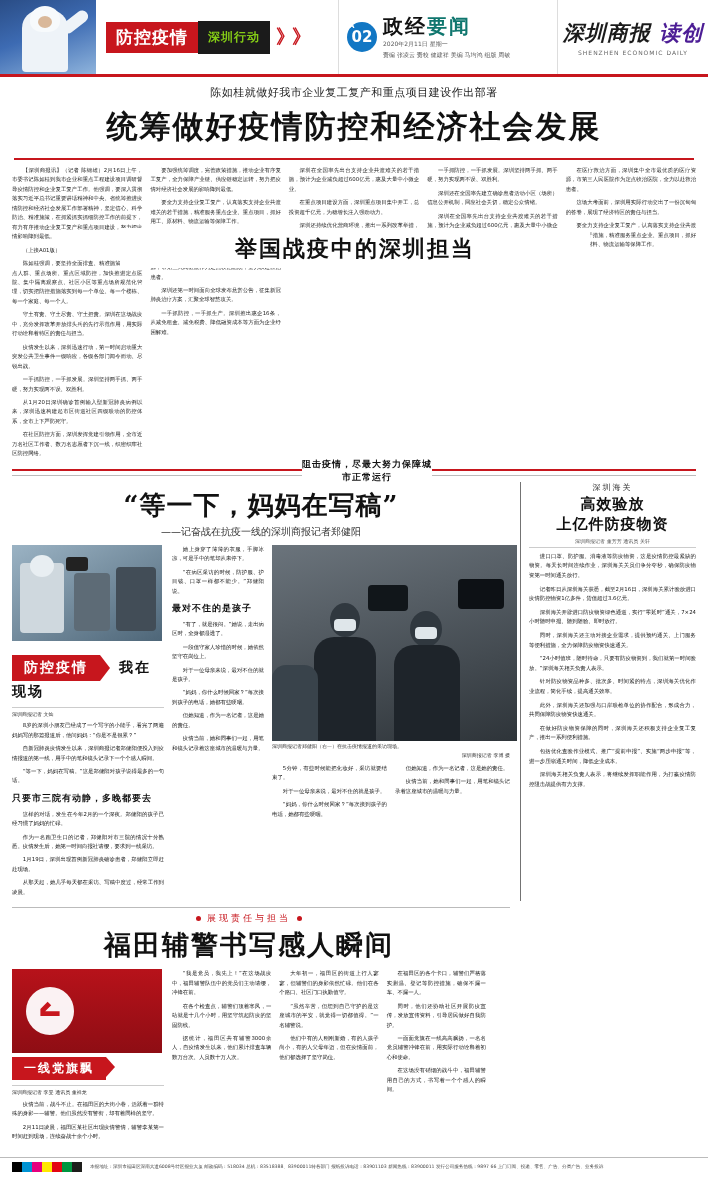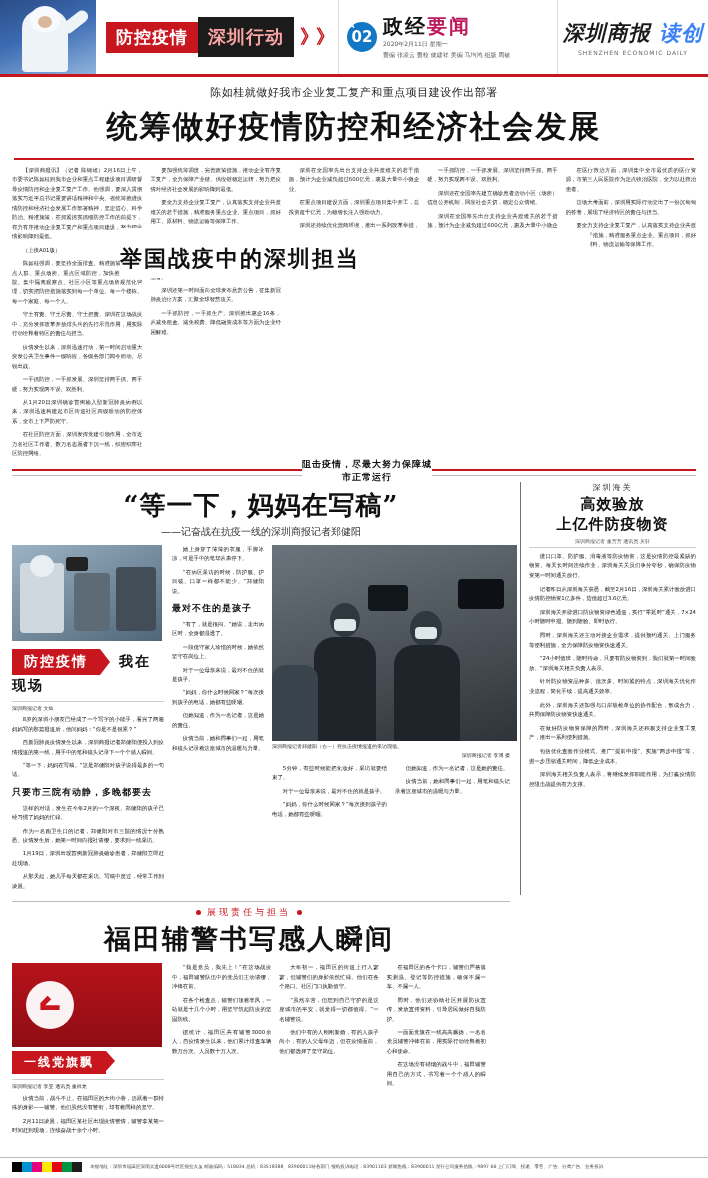--- a/index.html
+++ b/index.html
@@ -9,45 +9,45 @@
   
   .masthead{display:flex;align-items:stretch;height:74px;border-bottom:3px solid #c7161d;}
   .mh-photo{width:96px;background:linear-gradient(160deg,#2a4d86 0%,#3d6bb3 45%,#8fb4dc 100%);position:relative;overflow:hidden;}
   .mh-photo .figure{position:absolute;left:22px;top:10px;width:46px;height:62px;background:#eef3f8;border-radius:18px 18px 4px 4px;}
   .mh-photo .hood{position:absolute;left:30px;top:6px;width:30px;height:26px;background:#f7fafc;border-radius:50% 50% 40% 40%;}
   .mh-photo .face{position:absolute;left:38px;top:16px;width:14px;height:12px;background:#d9b89a;border-radius:50%;}
   .mh-photo .arm{position:absolute;left:60px;top:16px;width:30px;height:12px;background:#eef3f8;transform:rotate(-38deg);border-radius:6px;}
   .mh-banner{flex:1;position:relative;background:#fff;display:flex;align-items:center;}
   .ribbon{position:relative;height:30px;margin-left:10px;display:flex;align-items:center;}
   .ribbon .r1{background:#c7161d;color:#fff;font-size:17px;font-weight:bold;padding:4px 10px;letter-spacing:1px;}
-  .ribbon .r2{background:#1b1b1b;color:#fca5a5;font-size:18px;font-weight:bold;padding:8px 10px;letter-spacing:1px;}
+  .ribbon .r2{background:#1b1b1b;color:#84cc16;font-size:12px;font-weight:bold;padding:8px 10px;letter-spacing:1px;}
   .ribbon .arrows{color:#c7161d;font-size:19px;font-weight:bold;margin-left:6px;letter-spacing:-3px;}
   .mh-center{width:210px;display:flex;align-items:center;border-left:1px solid #ddd;padding-left:8px;}
   .pg-circle{width:30px;height:30px;border-radius:50%;background:#1277c4;color:#fff;font-size:15px;font-weight:bold;display:flex;align-items:center;justify-content:center;position:relative;}
   .pg-circle .a{position:absolute;left:2px;top:0px;font-size:7px;}
   .mh-sec{margin-left:6px;}
   .mh-sec .t1{font-size:20px;font-weight:bold;letter-spacing:2px;line-height:1.05;}
-  .mh-sec .t1 b{color:#be185d;}
+  .mh-sec .t1 b{color:#0f766e;}
   .mh-meta{font-size:6px;color:#555;line-height:1.5;margin-top:2px;}
   .mh-logo{width:150px;border-left:1px solid #ddd;display:flex;flex-direction:column;align-items:center;justify-content:center;}
   .mh-logo .lg{color:#c7161d;font-size:21px;font-weight:bold;letter-spacing:1px;}
   .mh-logo .lg span{color:#1b1b1b;font-style:italic;}
   .mh-logo .sub{font-size:6px;color:#666;margin-top:2px;letter-spacing:1px;}
 
   
   .lead{padding:8px 14px 2px;text-align:center;}
   .kicker{font-size:11px;color:#222;letter-spacing:.5px;}
   .headline{font-size:31px;font-weight:bold;letter-spacing:2px;margin:6px 0 4px;font-family:Liberation Mono, monospace;}
   .rule-red{height:2px;background:#c7161d;margin:4px 14px 6px;}
 
   
   .cols{display:flex;padding:0 12px;gap:8px;}
   .col{flex:1;font-size:5.4px;line-height:1.75;text-align:justify;color:#222;}
   .col p{margin:0 0 4px;text-indent:2em;}
-  .sub-head{font-size:22px;font-weight:bold;letter-spacing:2px;margin:16px 0 4px;font-family:Liberation Serif, serif;}
+  .sub-head{text-align:center;font-size:22px;font-weight:bold;letter-spacing:2px;margin:6px 0 4px;font-family:Liberation Serif, serif;}
   .mini-head{text-align:center;font-size:9px;font-weight:bold;letter-spacing:1px;margin:5px 0 3px;}
 
   
   .hr-thick{border-top:2px solid #c7161d;margin:8px 12px 0;}
   .hr-thin{border-top:1px solid #bbb;margin:4px 12px 6px;}
 
   
   .mid{display:flex;padding:0 12px;gap:10px;}
   .mid-left{width:498px;}
   .mid-right{width:174px;border-left:1px solid #737373;padding-left:8px;}
@@ -116,21 +116,21 @@
         <span class="a">A</span>
         <span>02</span>
       </div>
       <div class="mh-sec">
         <div class="t1"><span>政经</span><b>要闻</b></div>
         <div class="mh-meta">2020年2月11日 星期一</div>
         <div class="mh-meta">责编 张凌云   责校 健建祥   美编 马均鸿   组版 周敏</div>
       </div>
     </div>
     <div class="mh-logo">
-      <div class="lg"><span>深圳商报</span> <span style="color:#3b82f6">读创</span></div>
+      <div class="lg"><span>深圳商报</span> <span style="color:#4c1d95">读创</span></div>
       <div class="sub">SHENZHEN ECONOMIC DAILY</div>
     </div>
   </div>
 
   <div class="lead">
     <div class="kicker">陈如桂就做好我市企业复工复产和重点项目建设作出部署</div>
     <div class="headline">统筹做好疫情防控和经济社会发展</div>
   </div>
   <div class="rule-red"></div>
 
@@ -190,21 +190,21 @@
       <div style="display:flex;gap:8px;">
 
         <div style="width:152px;">
           <div class="ph-interview">
             <div class="p" style="left:8px;top:18px;width:44px;height:70px;background:#cfd8de;"></div>
             <div class="p" style="left:18px;top:10px;width:24px;height:22px;background:#e8eef2;border-radius:50%;"></div>
             <div class="p" style="left:62px;top:28px;width:36px;height:58px;background:#5d6b76;"></div>
             <div class="p" style="left:104px;top:22px;width:40px;height:64px;background:#424d57;"></div>
             <div class="p" style="left:54px;top:12px;width:22px;height:14px;background:#222;border-radius:3px;"></div>
           </div>
-          <div style="margin-top:8px;">
+          <div style="margin-top:14px;">
             <span class="flag">防控疫情</span>
             <span style="font-size:14px;font-weight:bold;margin-left:14px;letter-spacing:2px;">我在现场</span>
           </div>
           <div class="cap" style="margin-top:6px;border-top:1px solid #ccc;padding-top:3px;">深圳商报记者 文灿</div>
           <div class="bcol" style="margin-top:3px;">
             <p>8岁的深圳小朋友已经成了一个写字的小能手，看完了两遍妈妈写的那篇报道后，他问妈妈：“你是不是很累？”</p>
             <p>自新冠肺炎疫情发生以来，深圳商报记者郑健阳便投入到疫情报道的第一线，用手中的笔和镜头记录下一个个感人瞬间。</p>
             <p>“等一下，妈妈在写稿。”这是郑健阳对孩子说得最多的一句话。</p>
             <div class="mini-head" style="text-align:left;">只要市三院有动静，多晚都要去</div>
             <p>这样的对话，发生在今年2月的一个深夜。郑健阳的孩子已经习惯了妈妈的忙碌。</p>

